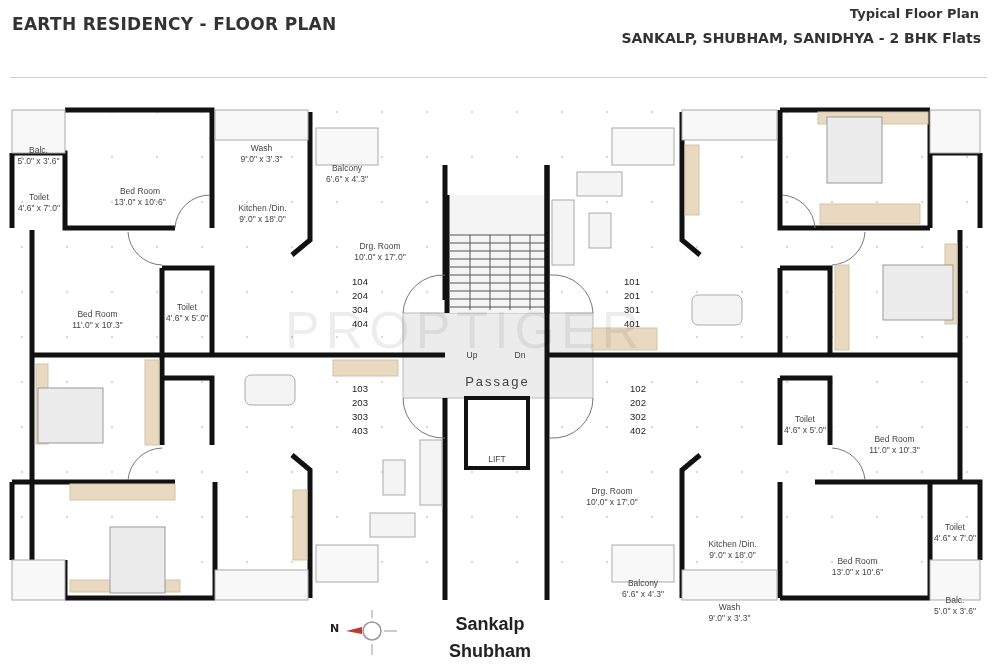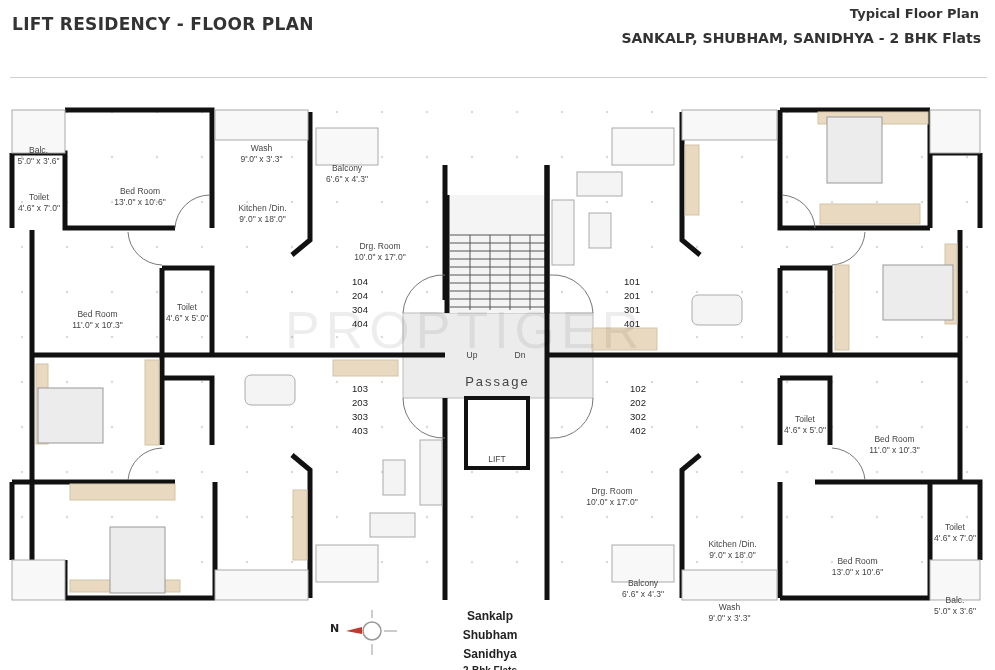--- a/index.html
+++ b/index.html
@@ -5,29 +5,29 @@
   html,body{margin:0;padding:0;background:#fff;}
   body{width:995px;height:670px;position:relative;overflow:hidden;font-family:"DejaVu Sans",sans-serif;color:#333;}
   .title{position:absolute;left:12px;top:14px;font-size:17px;font-weight:bold;color:#333;letter-spacing:0.3px;}
   .subtitle1{position:absolute;right:16px;top:6px;font-size:13px;font-weight:bold;color:#333;}
   .subtitle2{position:absolute;right:14px;top:30px;font-size:14px;font-weight:bold;color:#333;}
   .rule{position:absolute;left:10px;top:77px;width:977px;height:1px;background:#cfcfcf;}
   .plan{position:absolute;left:0;top:0;width:995px;height:670px;}
   .lbl{position:absolute;font-family:"Liberation Sans",sans-serif;font-size:8.5px;color:#444;text-align:center;line-height:11px;white-space:nowrap;margin-top:28px;}
   .num{position:absolute;font-family:"Liberation Sans",sans-serif;font-size:9.5px;color:#222;text-align:center;line-height:14px;}
   .legend{position:absolute;left:440px;top:607px;width:100px;text-align:center;font-family:"Liberation Sans",sans-serif;font-weight:bold;color:#222;}
-  .legend .l1{font-size:12px;line-height:19px;}
+  .legend .l1{font-size:18px;line-height:19px;margin-top:8px;}
   .legend .l4{font-size:10px;line-height:14px;}
   .north{position:absolute;left:330px;top:622px;font-size:11px;font-weight:bold;color:#222;}
   .wm{position:absolute;left:285px;top:300px;font-family:"Liberation Sans",sans-serif;font-size:52px;color:rgba(0,0,0,0.07);letter-spacing:6px;}
 </style>
 </head>
 <body>
 
-<div class="title">LIFT RESIDENCY - FLOOR PLAN</div>
+<div class="title">EARTH RESIDENCY - FLOOR PLAN</div>
 <div class="subtitle1">Typical Floor Plan</div>
 <div class="subtitle2">SANKALP, SHUBHAM, SANIDHYA - 2 BHK Flats</div>
 <div class="rule"></div>
 
 <svg class="plan" viewBox="0 0 995 670" xmlns="http://www.w3.org/2000/svg">
   <defs>
     <pattern id="dots" width="45" height="45" patternUnits="userSpaceOnUse">
       <circle cx="22" cy="22" r="1.2" fill="#d8d8d8"></circle>
     </pattern>
   </defs>

